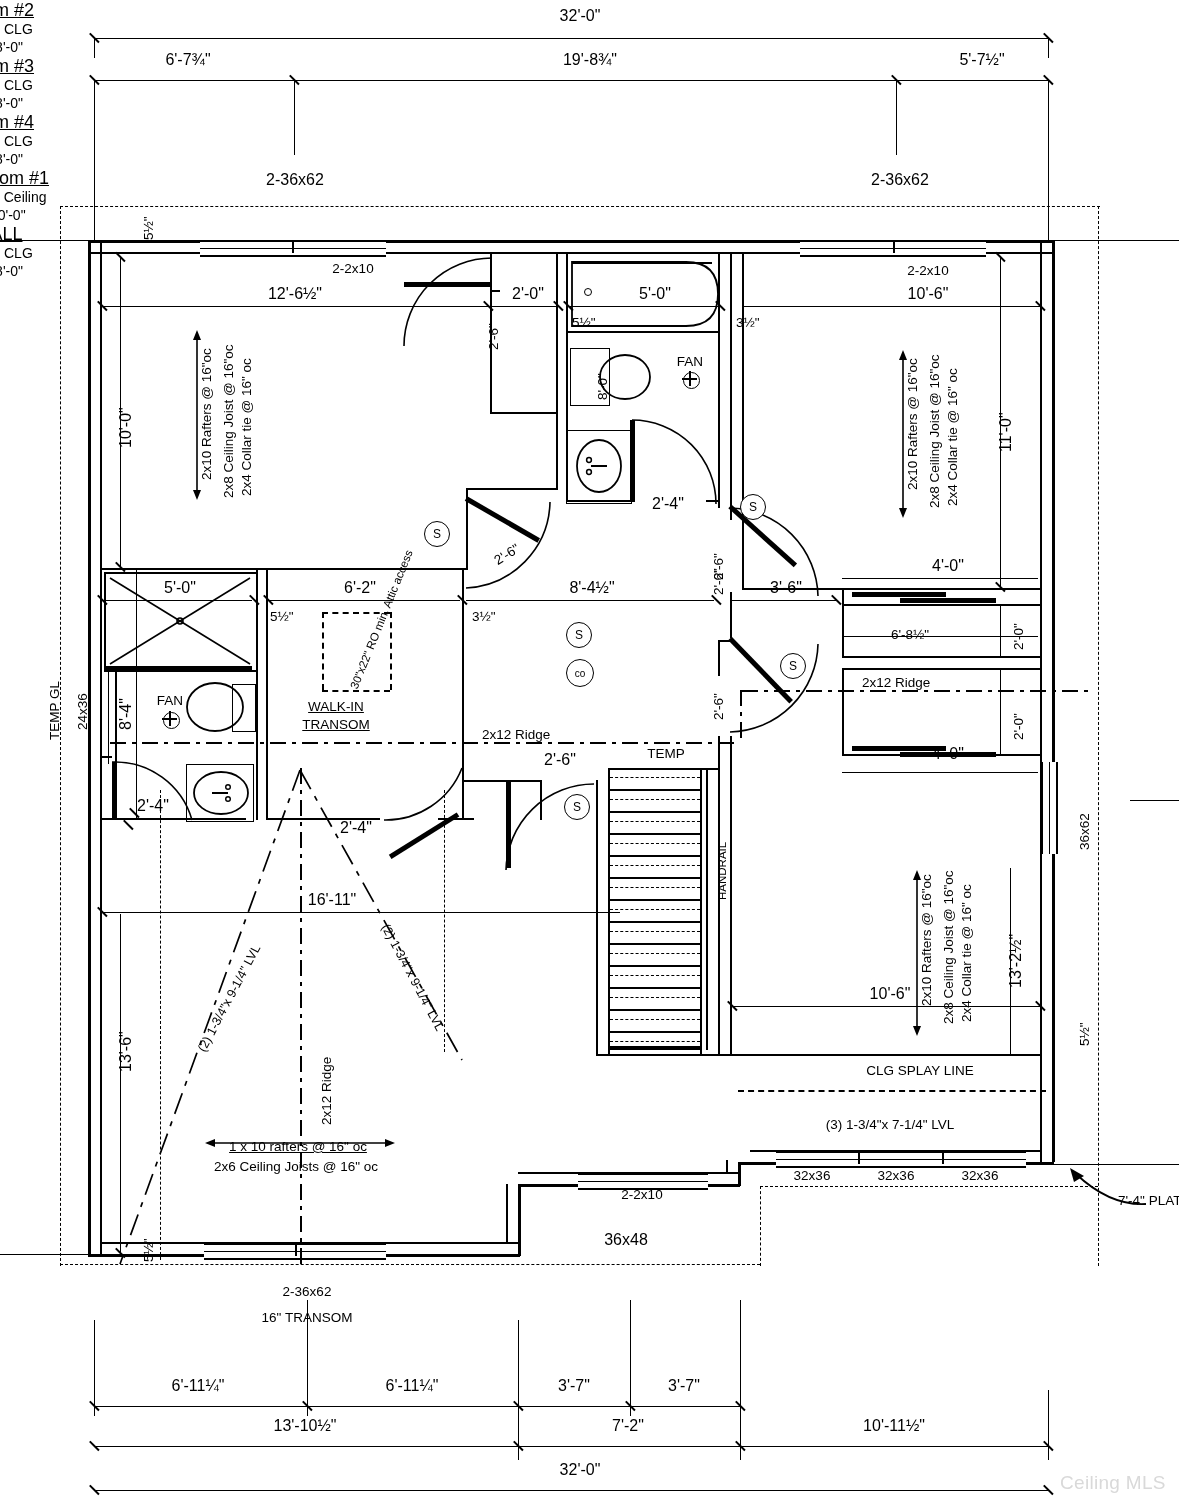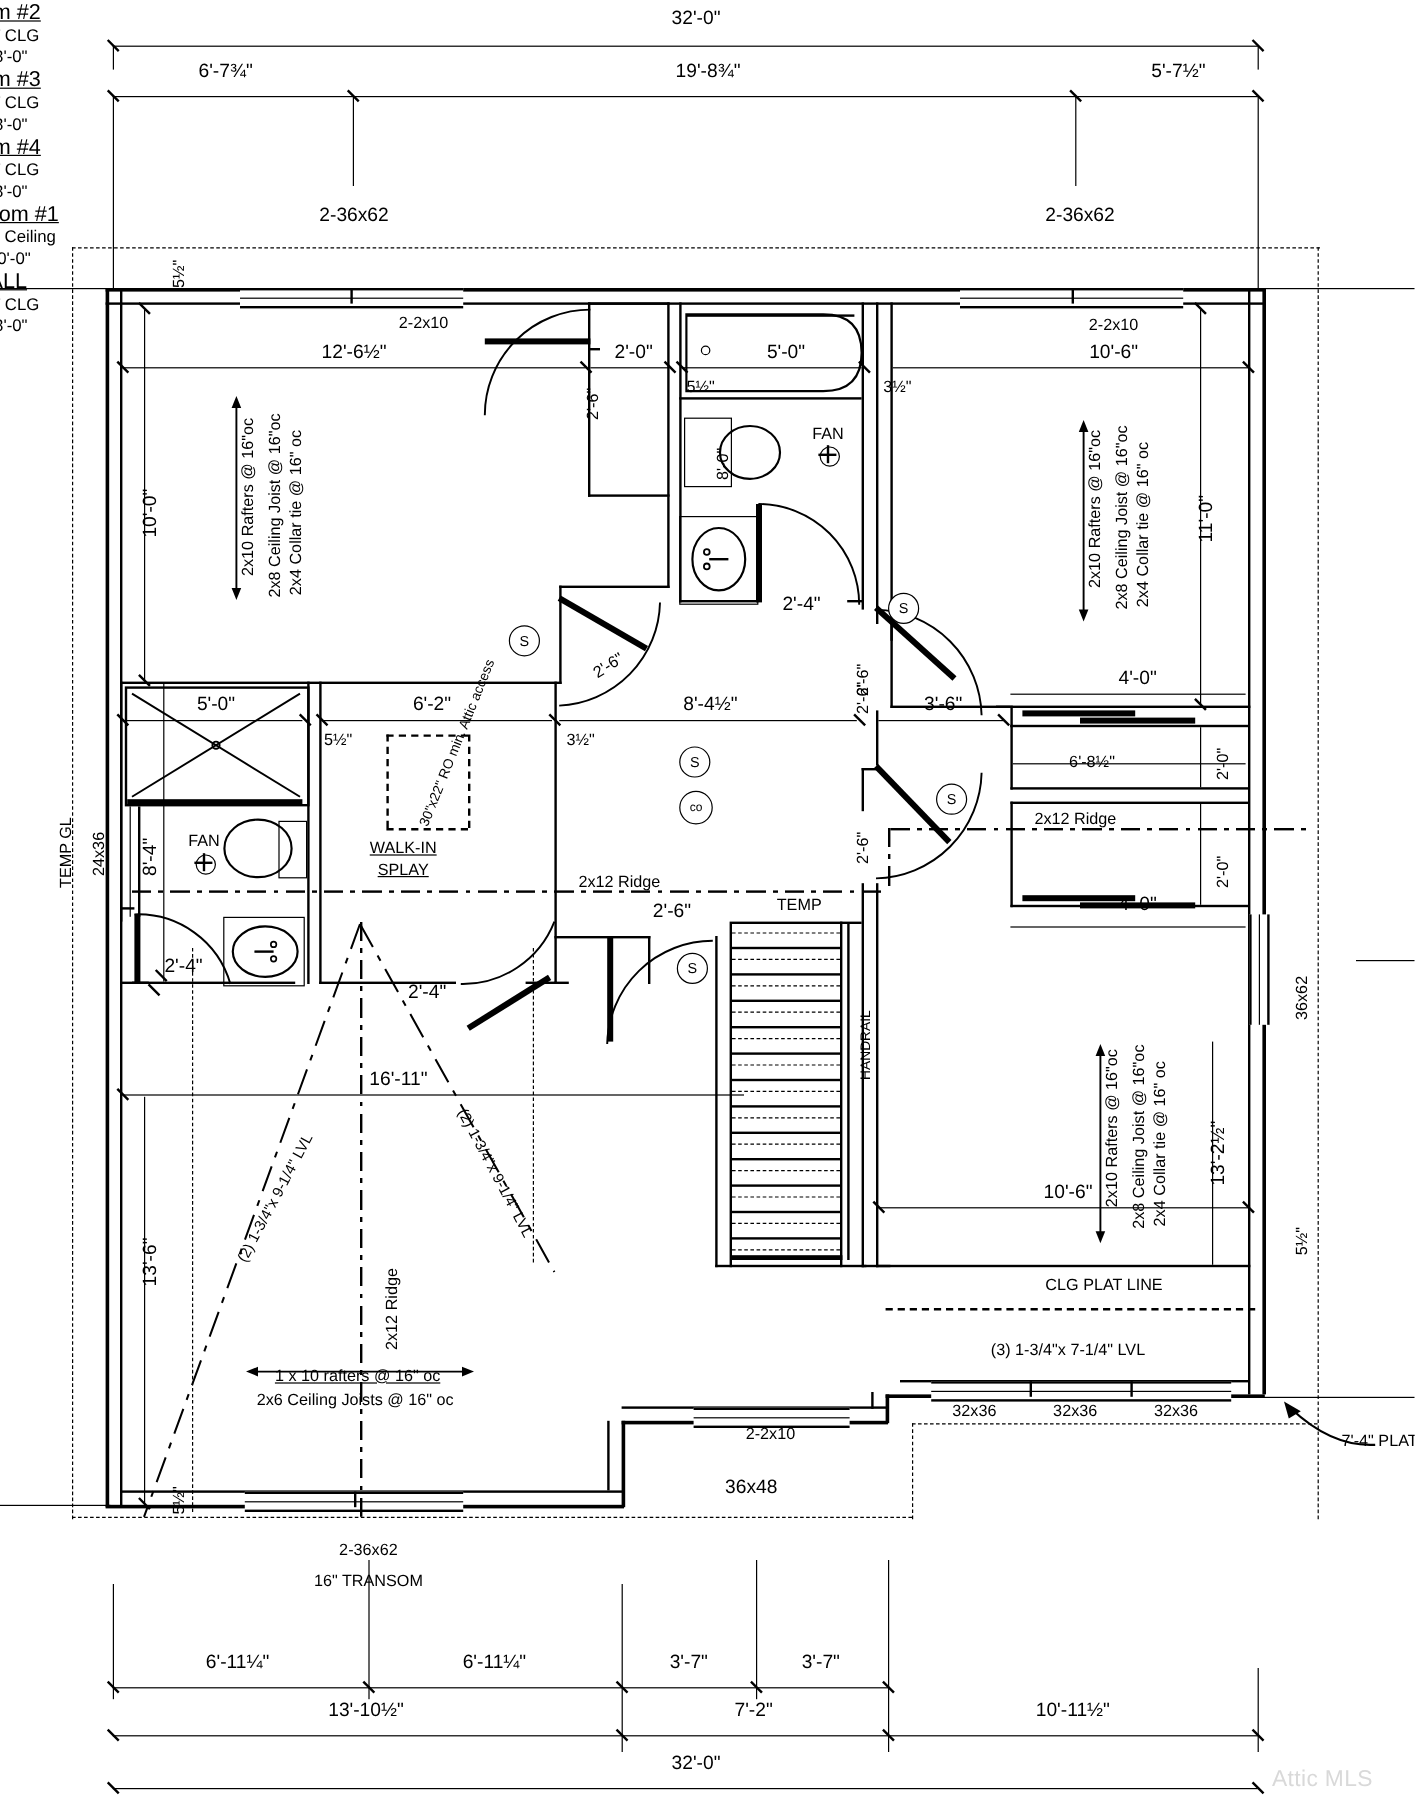--- a/index.html
+++ b/index.html
@@ -322,21 +322,21 @@
   <div class="rm-sub" style="left:842px;top:932px;">FLAT CLG</div>
   <div class="rm-sub" style="left:842px;top:950px;">@  8'-0"</div>
   <div class="txt t13 rot90" style="left:920px;top:1006px;">2x10 Rafters @ 16"oc</div>
   <div class="txt t13 rot90" style="left:942px;top:1024px;">2x8 Ceiling Joist @ 16"oc</div>
   <div class="txt t13 rot90" style="left:960px;top:1022px;">2x4 Collar tie @ 16" oc</div>
   <svg style="left:910px;top:870px;width:14px;height:166px;">
     <line x1="7" y1="4" x2="7" y2="162" stroke="#000" stroke-width="1.6"></line>
     <path d="M7 0 L3 10 L11 10 Z" fill="#000"></path>
       <path d="M7 166 L3 156 L11 156 Z" fill="#000"></path>
   </svg>
-  <div class="txt t13 ctr" style="left:920px;top:1064px;">CLG PLAT LINE</div>
+  <div class="txt t13 ctr" style="left:920px;top:1064px;">CLG SPLAY LINE</div>
   <div class="dash" style="left:738px;top:1090px;width:308px;border-top-width:2.2px;"></div>
   <div class="txt t13 ctr" style="left:890px;top:1118px;">(3) 1-3/4"x 7-1/4" LVL</div>
   <div class="txt t13 ctr" style="left:812px;top:1169px;">32x36</div>
   <div class="txt t13 ctr" style="left:896px;top:1169px;">32x36</div>
   <div class="txt t13 ctr" style="left:980px;top:1169px;">32x36</div>
 
   <div class="rm-name" style="left:296px;top:964px;">Bedroom #1</div>
   <div class="rm-sub" style="left:296px;top:992px;">Vaulted Ceiling</div>
   <div class="rm-sub" style="left:296px;top:1010px;">to 10'-0"</div>
   <div class="txt t13 rot90" style="left:320px;top:1125px;">2x12 Ridge</div>
@@ -361,21 +361,21 @@
   <div class="rm-name" style="left:640px;top:655px;">HALL</div>
   <div class="rm-sub" style="left:640px;top:681px;">FLAT CLG</div>
   <div class="rm-sub" style="left:640px;top:699px;">@  8'-0"</div>
   <div class="txt t13" style="left:482px;top:728px;">2x12 Ridge</div>
   <div class="dashdot" style="left:110px;top:742px;width:630px;"></div>
   <div class="dashdot" style="left:742px;top:690px;width:350px;"></div>
   <div class="dashdotv" style="left:740px;top:690px;height:54px;"></div>
   <div class="txt t13" style="left:862px;top:676px;">2x12 Ridge</div>
 
   <div class="txt t13 ctr" style="left:336px;top:700px;text-decoration:underline;">WALK-IN</div>
-  <div class="txt t13 ctr" style="left:336px;top:718px;text-decoration:underline;">SPLAY</div>
+  <div class="txt t13 ctr" style="left:336px;top:718px;text-decoration:underline;">TRANSOM</div>
   <div class="dash" style="left:322px;top:612px;width:68px;border-top-style:dashed;border-top-width:2px;"></div>
   <div class="dash" style="left:322px;top:690px;width:68px;border-top-style:dashed;border-top-width:2px;"></div>
   <div class="dashv2" style="left:322px;top:612px;height:78px;border-left-width:2px;"></div>
   <div class="dashv2" style="left:390px;top:612px;height:78px;border-left-width:2px;"></div>
   <div class="txt t11 rot90c" style="left:348px;top:686px;transform:rotate(-68deg);">30"x22" RO min. Attic access</div>
 
   <div class="txt t13 ctr" style="left:690px;top:355px;">FAN</div>
   <div class="fanicon" style="left:683px;top:372px;"></div>
   <div class="txt t13 ctr" style="left:170px;top:694px;">FAN</div>
   <div class="fanicon" style="left:163px;top:712px;"></div>
@@ -513,15 +513,15 @@
   <div class="tick" style="left:88px;top:1445px;"></div>
   <div class="tick" style="left:512px;top:1445px;"></div>
   <div class="tick" style="left:734px;top:1445px;"></div>
   <div class="tick" style="left:1042px;top:1445px;"></div>
 
   <div class="txt t16 ctr" style="left:580px;top:1462px;">32'-0"</div>
   <div class="dimline" style="left:94px;top:1490px;width:954px;"></div>
   <div class="tick" style="left:88px;top:1489px;"></div>
   <div class="tick" style="left:1042px;top:1489px;"></div>
 
-  <div class="wm" style="left:1060px;top:1472px;">Attic MLS</div>
+  <div class="wm" style="left:1060px;top:1472px;">Ceiling MLS</div>
 
 </div>
 
 </body></html>

